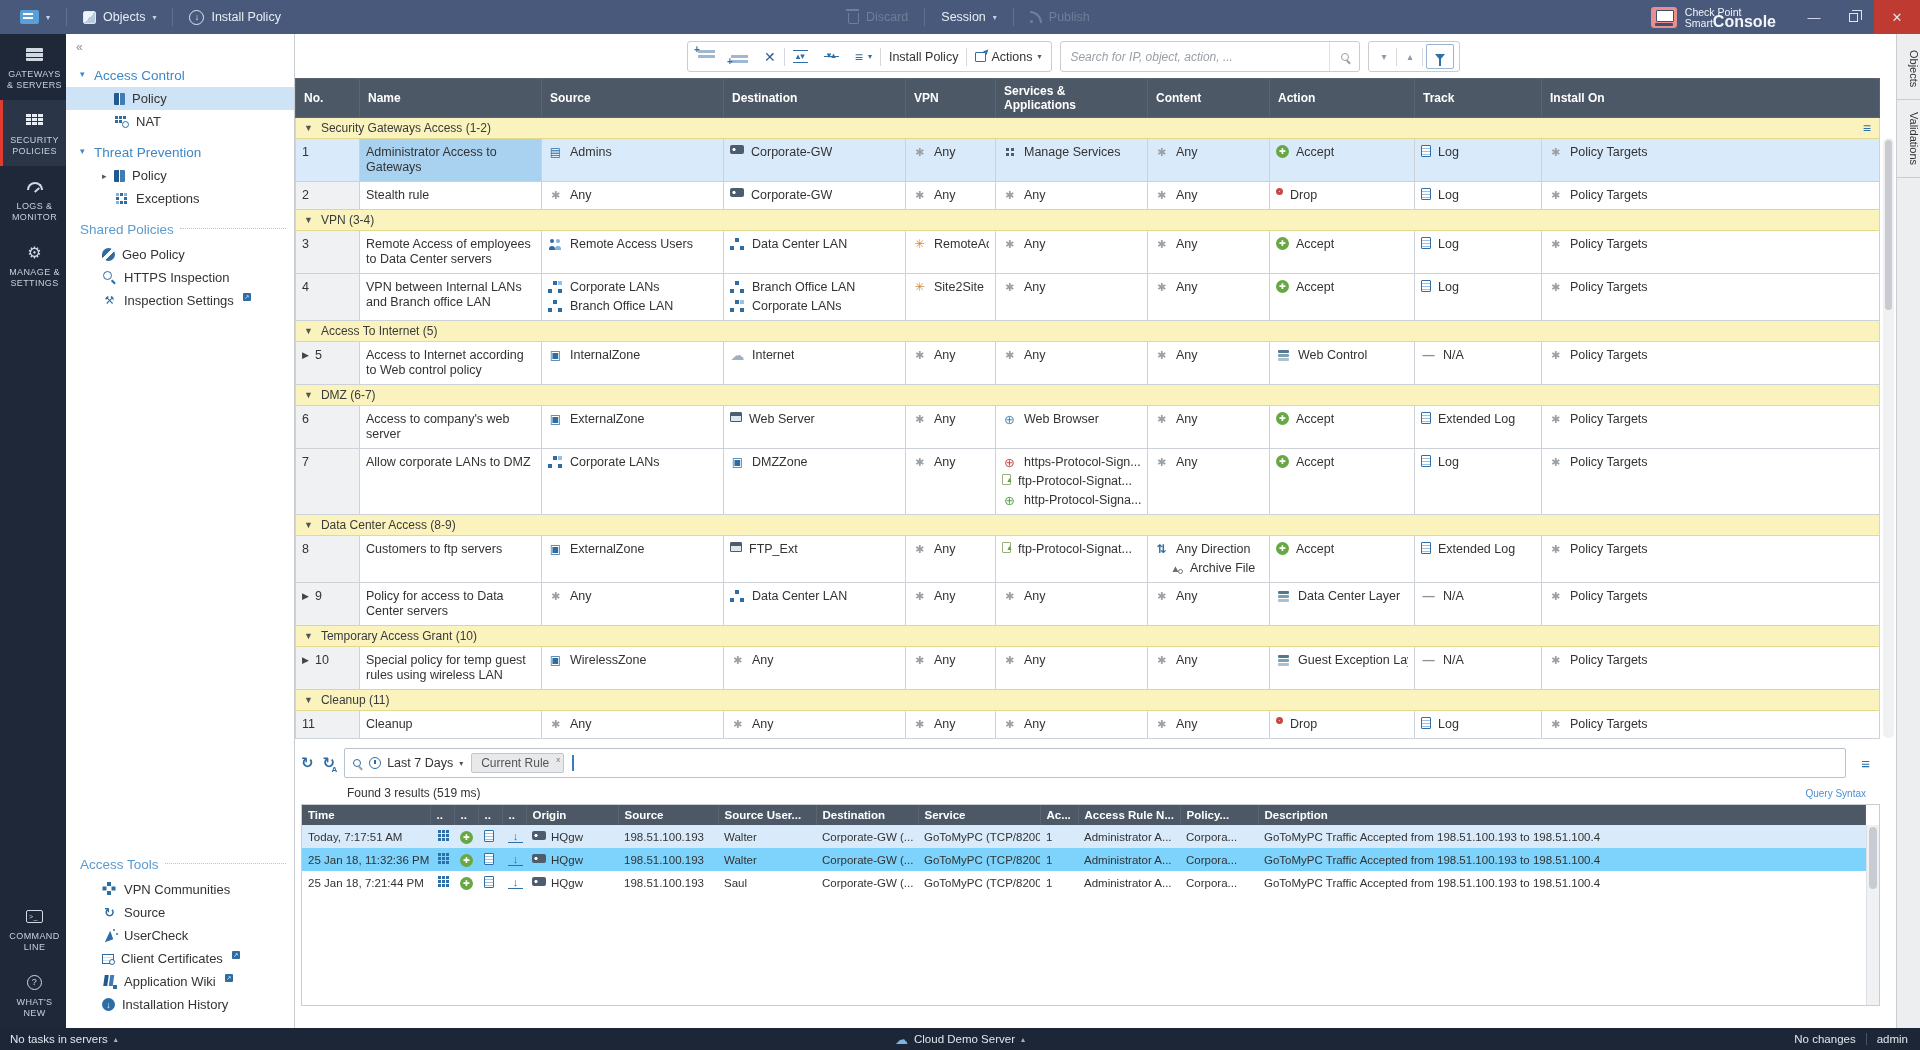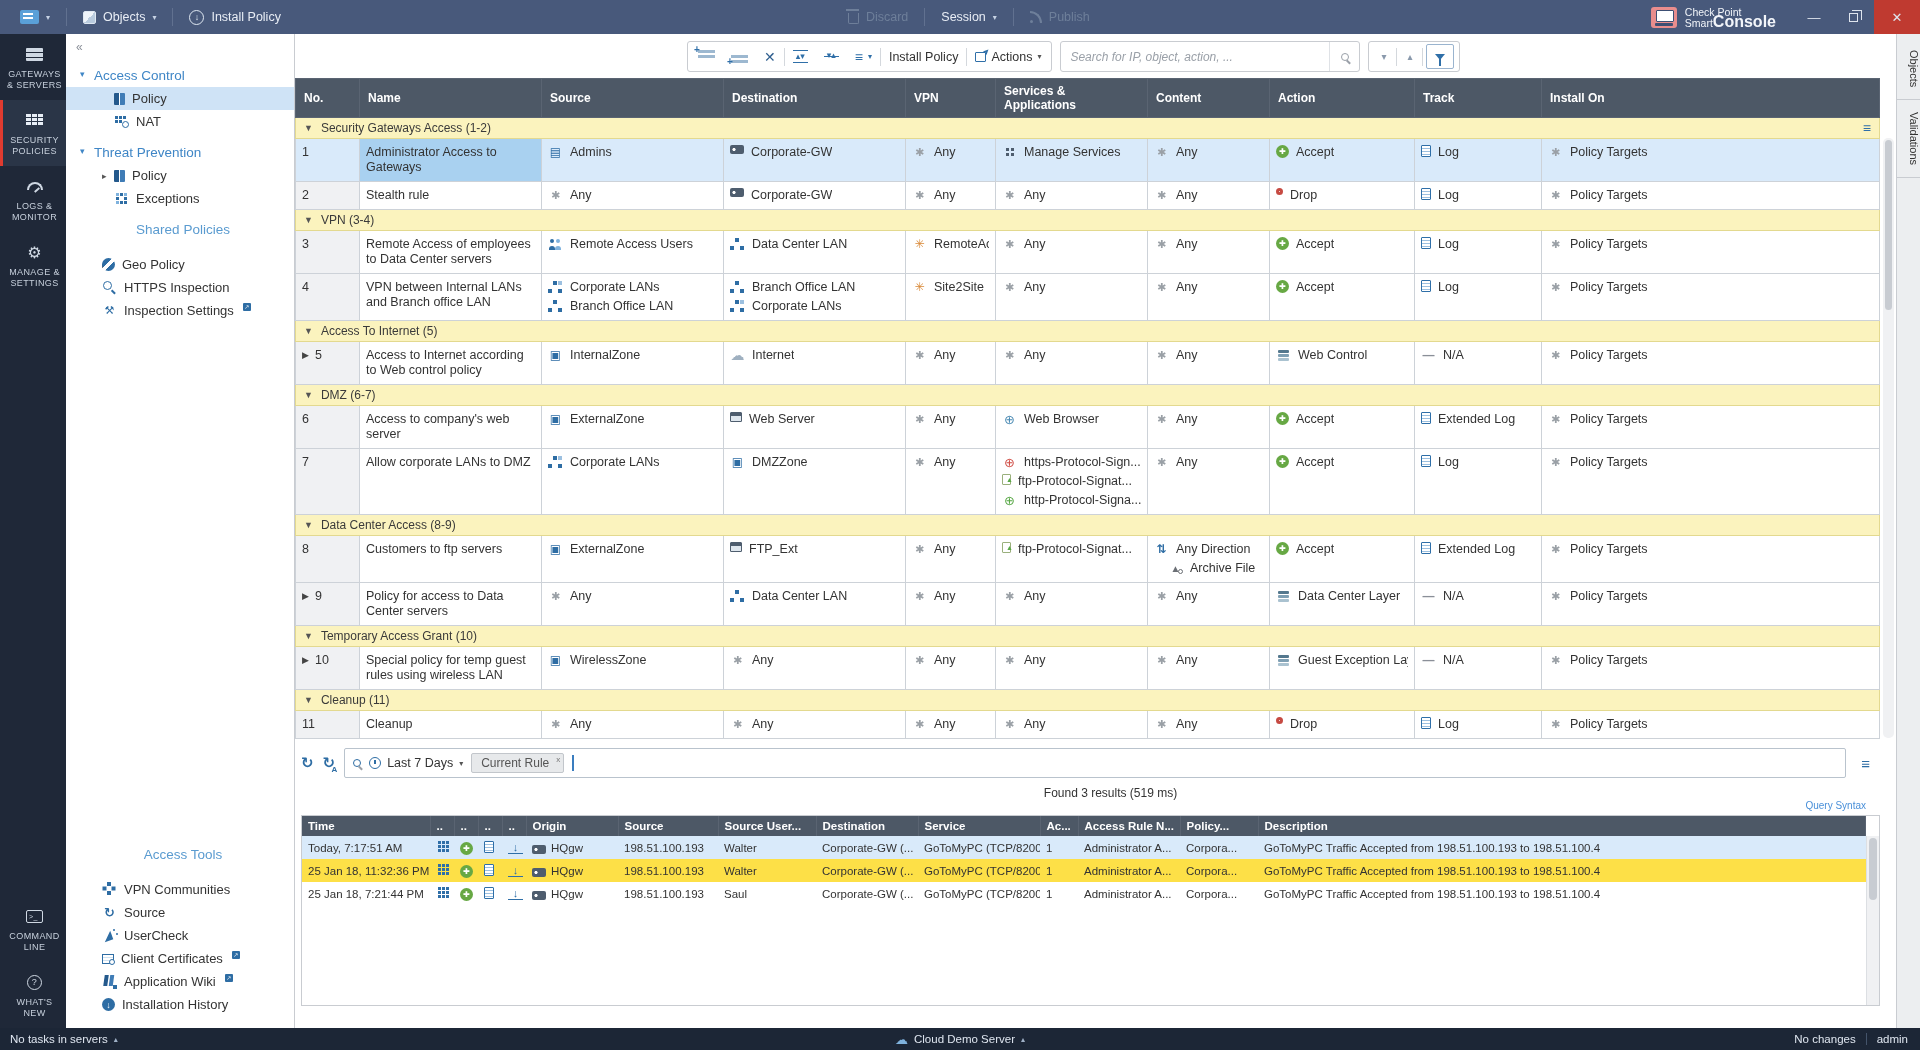--- a/index.html
+++ b/index.html
@@ -69,21 +69,21 @@
 
   
   .tree{width:229px;background:#fff;border-right:1px solid #c9ccd1;display:flex;flex-direction:column;padding:6px 0 8px;flex:none;overflow:hidden;}
   .tree-collapse{color:#8a8f98;font-size:12px;padding:0 0 8px 10px;}
   .tree-group{padding:2px 0 6px;}
   .tree-group-h{color:#3f86c6;font-size:13.5px;padding:4px 0 4px 28px;position:relative;}
   .tree-group-h::before{content:"▾";position:absolute;left:14px;top:5px;font-size:9px;color:#3f86c6;}
   .tree-item{display:flex;align-items:center;gap:7px;padding:4px 6px 4px 48px;font-size:13px;color:#333;position:relative;}
   .tree-item.selected{background:#cfe3f6;}
   .tree-item .expander{position:absolute;left:36px;font-size:9px;color:#555;}
-  .tree-sec-h{display:flex;align-items:center;color:#5a9bd0;font-size:13.5px;padding:6px 8px 6px 14px;gap:6px;flex-direction:column;}
+  .tree-sec-h{display:flex;align-items:center;color:#5a9bd0;font-size:13.5px;padding:6px 8px 6px 14px;gap:6px;}
   .tree-sec-h .dots{flex:1;border-bottom:1px dotted #b8c4d0;margin-bottom:3px;}
   .tree-sec{padding-bottom:4px;}
   .tree-sec .tree-item{padding-left:36px;}
   .push-down{margin-top:auto;}
   .ext-badge{width:8px;height:8px;background:#2e6da4;color:#fff;font-size:6px;line-height:8px;text-align:center;border-radius:1px;margin-left:2px;align-self:flex-start;}
 
   
   .ic{display:inline-flex;align-items:center;justify-content:center;width:15px;height:15px;font-size:12px;flex:none;position:relative;}
   .ic-any,.ic-policy-targets{color:#9aa0a6;font-size:11px;}
   .ic-accept{background:#67a844;border-radius:50%;color:#fff;font-size:8px;width:13px;height:13px;font-weight:bold;}
@@ -195,29 +195,29 @@
   .refresh-a{position:relative;color:#2e6da4;font-size:15px;font-weight:bold;}
   .refresh-a::after{content:"A";position:absolute;right:-2px;bottom:-2px;font-size:8px;}
   .lsearch{flex:1;height:30px;border:1px solid #b9c3cd;border-radius:2px;display:flex;align-items:center;gap:8px;padding:0 8px;background:#fff;}
   .clock-ic{width:12px;height:12px;border:1.6px solid #2e6da4;border-radius:50%;position:relative;}
   .clock-ic::after{content:"";position:absolute;left:4px;top:2px;width:1.5px;height:4px;background:#2e6da4;}
   .timefilter{display:flex;align-items:center;gap:6px;color:#333;}
   .chip{background:#e7e9eb;border:1px solid #c2c6cb;border-radius:2px;padding:2px 14px 2px 9px;color:#555;position:relative;font-size:12px;}
   .chip sup{position:absolute;right:3px;top:1px;font-size:8px;color:#777;}
   .cursor-bar{width:1.5px;height:16px;background:#3a7dbf;}
   .lmenu{color:#2e6da4;font-weight:bold;font-size:15px;padding:0 6px;}
-  .results-row{display:flex;align-items:center;padding:4px 6px 4px 52px;font-size:12px;color:#333;flex-direction:column;}
+  .results-row{display:flex;align-items:center;padding:4px 6px 4px 52px;font-size:12px;color:#333;}
   .query-syntax{margin-left:auto;color:#4a90d9;font-size:10px;padding-right:8px;}
   .logbox{flex:1;border:1px solid #c9ccd1;margin-left:6px;position:relative;overflow:hidden;}
   table.logs{border-collapse:collapse;width:calc(100% - 13px);table-layout:fixed;}
   table.logs th{background:#4d5866;color:#fff;text-align:left;font-size:11.5px;font-weight:bold;padding:3px 6px;height:20px;border-right:1px solid #5a6472;white-space:nowrap;overflow:hidden;}
   table.logs td{padding:3px 6px;font-size:11.5px;white-space:nowrap;overflow:hidden;height:23px;vertical-align:middle;}
-  tr.logrow.stripe td{background:#fde047;}
+  tr.logrow.stripe td{background:#7dd3fc;}
   tr.logrow.selected td{background:#d9eafa;}
-  .origin-wrap{display:flex;align-items:flex-end;gap:5px;}
+  .origin-wrap{display:flex;align-items:flex-start;gap:5px;}
   .log-scroll{position:absolute;right:0;top:20px;bottom:0;width:13px;background:#f0f1f3;border-left:1px solid #dcdfe3;}
   .log-scroll::before{content:"";position:absolute;top:2px;left:2px;width:8px;height:62px;background:#c8ccd2;border-radius:4px;}
 
   
   .right-strip{width:24px;background:#eceef0;border-left:1px solid #c9ccd1;flex:none;display:flex;flex-direction:column;align-items:center;padding-top:4px;}
   .strip-tab{writing-mode:vertical-rl;font-size:11px;color:#333;padding:12px 0;border-bottom:1px solid #c9ccd1;width:100%;text-align:center;}
 
   
   .statusbar{height:22px;background:#1c2636;color:#dfe6f0;display:flex;align-items:center;font-size:11.5px;flex:none;position:relative;}
   .sb-left{padding-left:10px;display:flex;align-items:center;gap:6px;}

